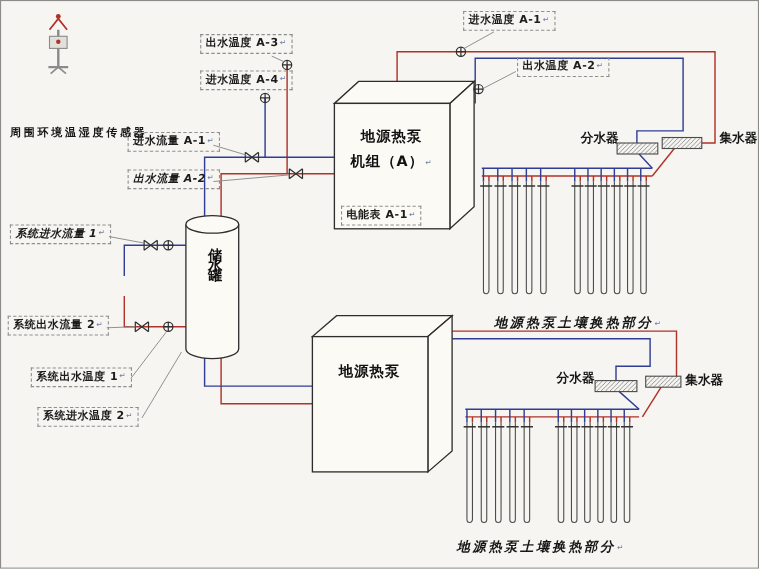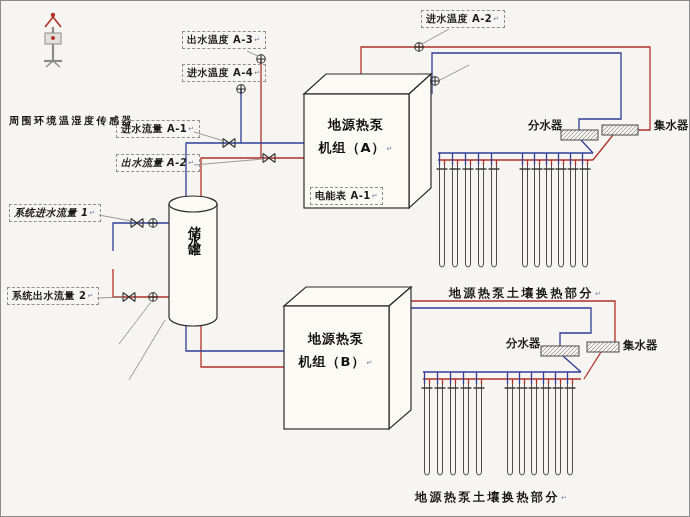--- a/index.html
+++ b/index.html
@@ -3,21 +3,21 @@
 <meta charset="utf-8">
 <style>
   html,body{margin:0;padding:0;background:#ddd;}
   #stage{position:relative;width:690px;height:517px;background:#f6f5f1;border:1px solid #8b8b8b;
          box-sizing:border-box;overflow:hidden;font-family:"DejaVu Sans",sans-serif;}
   #gfx{position:absolute;left:0;top:0;}
   .dlabel{position:absolute;border:1px dashed #8f8f8f;padding:2px 4px;font-size:10px;font-weight:bold;
           color:#1c1c1c;white-space:nowrap;letter-spacing:.5px;line-height:1.2;}
   .pm{font-size:7px;color:#6d7fa6;margin-left:1px;vertical-align:1px;font-weight:normal;}
   .plain{position:absolute;font-size:11.5px;font-weight:bold;color:#161616;white-space:nowrap;line-height:1.2;}
-  .caption{font-size:12px;letter-spacing:2.5px;}
+  .caption{font-size:12px;letter-spacing:2.5px;font-style:italic;}
   .unitlabel{position:absolute;width:100px;text-align:center;font-size:13px;font-weight:600;color:#111;
              line-height:1.8;letter-spacing:1px;}
   .tanklabel{position:absolute;writing-mode:vertical-rl;text-orientation:upright;font-size:13px;
              font-weight:600;color:#111;letter-spacing:9px;}
   .ambient-title{position:absolute;font-size:10px;font-weight:bold;color:#151515;letter-spacing:2.5px;}
   .p-hot{stroke:var(--hot,#b03228);fill:none;stroke-width:1.3;}
   .p-cold{stroke:var(--cold,#2e3e96);fill:none;stroke-width:1.3;}
   .leader{stroke:#8f8f8f;stroke-width:.9;fill:none;}
   .sym{stroke:#2f2f2f;fill:none;stroke-width:1.1;}
   .manifold{fill:url(#hatch);stroke:#4a4a4a;stroke-width:1;}
@@ -231,45 +231,53 @@
     <span>周围环境温湿度传感器</span>
   </div>
 
   <div class="dlabel" style="left:181px;top:30px;">
     <span>出水温度 A-3</span><span class="pm">↵</span>
   </div>
   <div class="dlabel" style="left:181px;top:63px;">
     <span>进水温度 A-4</span><span class="pm">↵</span>
   </div>
   <div class="dlabel" style="left:420px;top:9px;">
-    <span>进水温度 A-2</span><span class="pm">↵</span>
+    <span>进水温度 A-1</span><span class="pm">↵</span>
+  </div>
+  <div class="dlabel" style="left:469px;top:51px;">
+    <span>出水温度 A-2</span><span class="pm">↵</span>
   </div>
   <div class="dlabel" style="left:115px;top:119px;">
     <span>进水流量 A-1</span><span class="pm">↵</span>
   </div>
   <div class="dlabel" style="left:115px;top:153px;font-style:italic;">
     <span>出水流量 A-2</span><span class="pm">↵</span>
   </div>
   <div class="dlabel" style="left:8px;top:203px;font-style:italic;">
     <span>系统进水流量 1</span><span class="pm">↵</span>
   </div>
   <div class="dlabel" style="left:6px;top:286px;">
     <span>系统出水流量 2</span><span class="pm">↵</span>
+  </div>
+  <div class="dlabel" style="left:27px;top:333px;">
+    <span>系统出水温度 1</span><span class="pm">↵</span>
+  </div>
+  <div class="dlabel" style="left:33px;top:369px;">
+    <span>系统进水温度 2</span><span class="pm">↵</span>
   </div>
   <div class="dlabel" style="left:309px;top:186px;">
     <span>电能表 A-1</span><span class="pm">↵</span>
   </div>
 
   <div class="unitlabel" style="left:305px;top:112px;">
     <div><span>地源热泵</span></div>
     <div><span>机组（A）</span><span class="pm">↵</span></div>
   </div>
   <div class="unitlabel" style="left:285px;top:326px;">
     <div><span>地源热泵</span></div>
-    <div><span>机组（B）</span><span class="pm">↵</span></div>
   </div>
   <div class="tanklabel" style="left:184px;top:214px;">储水罐</div>
 
   <div class="plain" style="left:527px;top:118px;">
     <span>分水器</span>
   </div>
   <div class="plain" style="left:653px;top:118px;">
     <span>集水器</span>
   </div>
   <div class="plain" style="left:505px;top:336px;">

